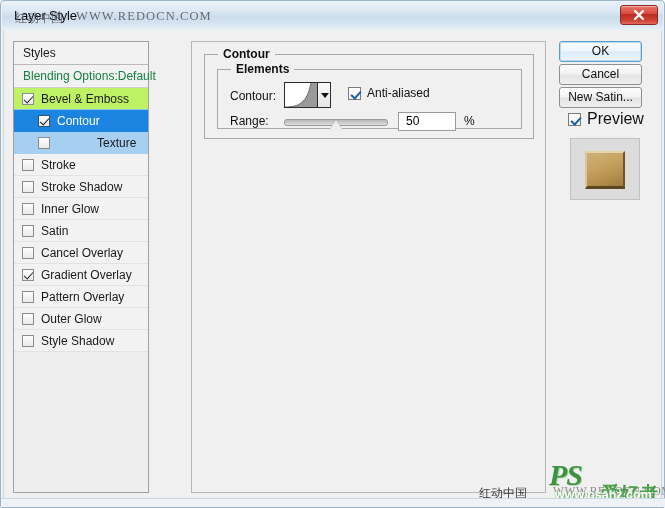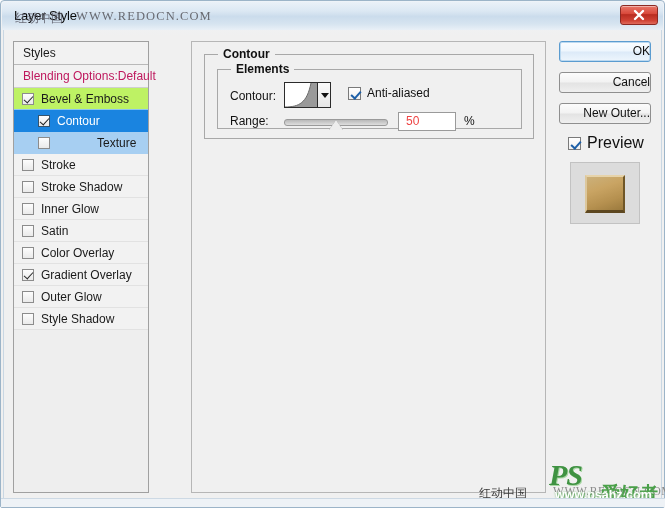--- a/index.html
+++ b/index.html
@@ -124,21 +124,21 @@
     color: #1a1a1a;
     background: #f2f2f2;
     border-bottom: 1px solid #b9b9b9;
     box-sizing: border-box;
   }
   .blend-row {
     height: 23px;
     line-height: 23px;
     padding-left: 9px;
     font-size: 12px;
-    color: #be185d;
+    color: #15803d;
     background: #f2f2f2;
     border-bottom: 1px solid #cfcfcf;
     box-sizing: border-box;
     white-space: nowrap;
   }
   .style-row {
     height: 22px;
     display: flex;
     align-items: center;
     padding-left: 8px;
@@ -298,45 +298,45 @@
     filter: drop-shadow(0 0 0.6px #7d7d7d);
   }
   #range-input {
     position: absolute;
     left: 180px; top: 42px;
     width: 58px; height: 19px;
     box-sizing: border-box;
     border: 1px solid #9a9a9a;
     background: #ffffff;
     font-size: 12px;
-    color: #ef4444;
+    color: #000000;
     line-height: 17px;
     padding-left: 7px;
   }
   #range-pct { left: 246px; top: 44px; }
 
   
   #right-panel {
     position: absolute;
     left: 558px;
     top: 40px;
     width: 95px;
   }
   .btn {
-    width: 92px;
+    width: 83px;
     height: 21px;
     box-sizing: border-box;
     border: 1px solid #8f8f8f;
     border-radius: 3px;
     background: linear-gradient(180deg,#fcfcfc 0%, #f2f2f2 48%, #e3e3e3 52%, #efefef 100%);
     font-size: 12px;
     color: #111111;
-    text-align: right;
+    text-align: center;
     line-height: 19px;
-    margin-bottom: 10px;
+    margin-bottom: 2px;
     cursor: pointer;
   }
   .btn.primary {
     border: 1px solid #5b9cd0;
     box-shadow: 0 0 0 1px #bcd9f0 inset;
     background: linear-gradient(180deg,#fbfdff 0%, #eef6fd 48%, #dceaf8 52%, #eef6fd 100%);
   }
   #preview-row {
     display: flex;
     align-items: center;
@@ -498,25 +498,29 @@
         <div class="style-row">
           <span class="cb"></span>
           <span>Inner Glow</span>
         </div>
         <div class="style-row">
           <span class="cb"></span>
           <span>Satin</span>
         </div>
         <div class="style-row">
           <span class="cb"></span>
-          <span>Color Overlay</span>
+          <span>Cancel Overlay</span>
         </div>
         <div class="style-row">
           <span class="cb on"></span>
           <span>Gradient Overlay</span>
+        </div>
+        <div class="style-row">
+          <span class="cb"></span>
+          <span>Pattern Overlay</span>
         </div>
         <div class="style-row">
           <span class="cb"></span>
           <span>Outer Glow</span>
         </div>
         <div class="style-row">
           <span class="cb"></span>
           <span>Style Shadow</span>
         </div>
       </div>
@@ -557,21 +561,21 @@
 
         <div id="range-input">50</div>
         <div class="field-label" id="range-pct">%</div>
       </div>
     </div>
   </div>
 
   <div id="right-panel">
     <div class="btn primary">OK</div>
     <div class="btn">Cancel</div>
-    <div class="btn">New Outer...</div>
+    <div class="btn">New Satin...</div>
 
     <div id="preview-row">
       <span class="cbx"></span>
       <span id="preview-label">Preview</span>
     </div>
 
     <div id="preview-thumb">
       <div id="preview-square"></div>
     </div>
   </div>

